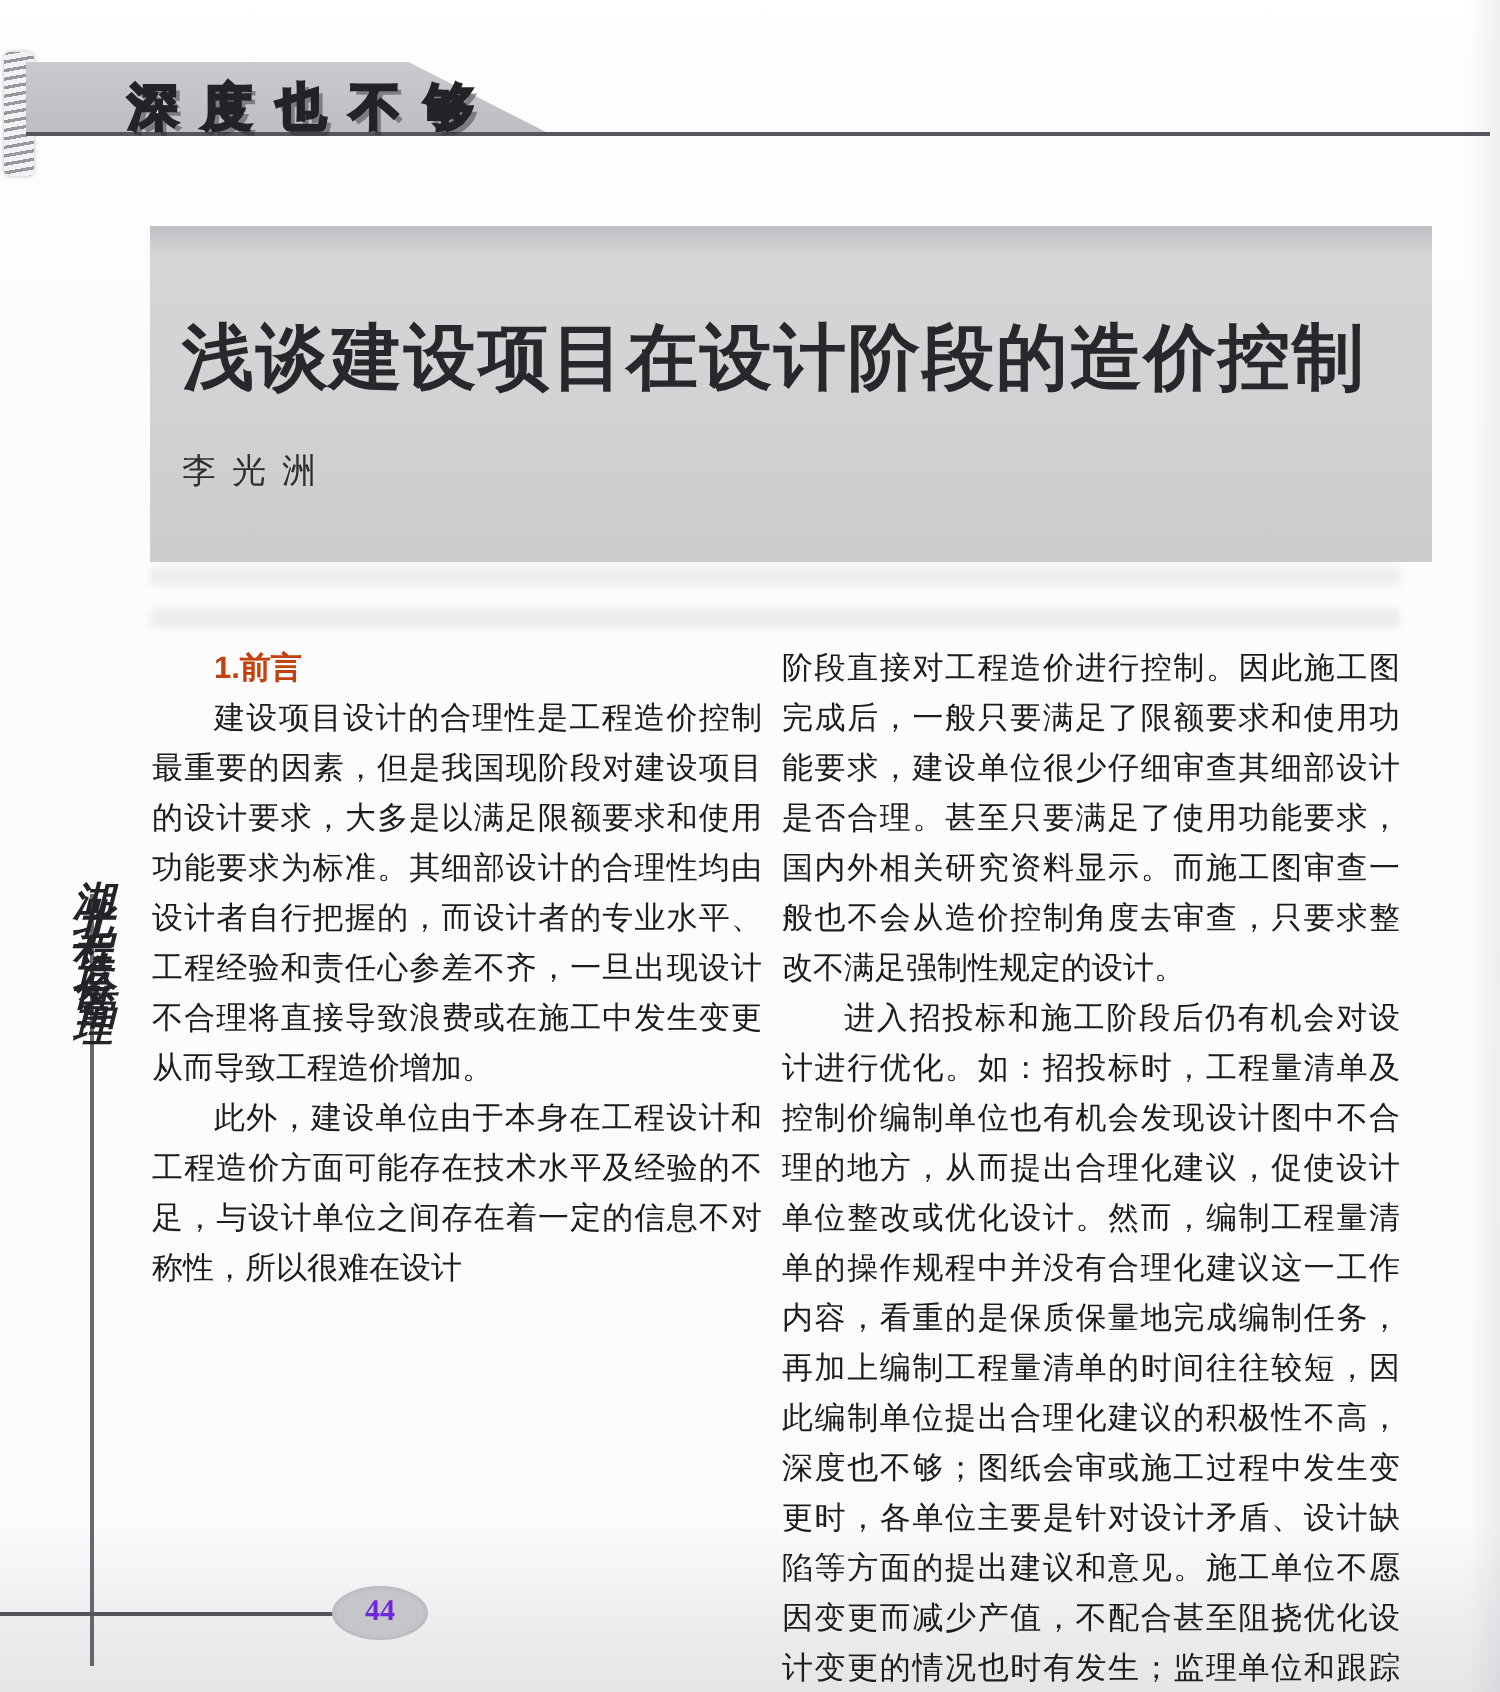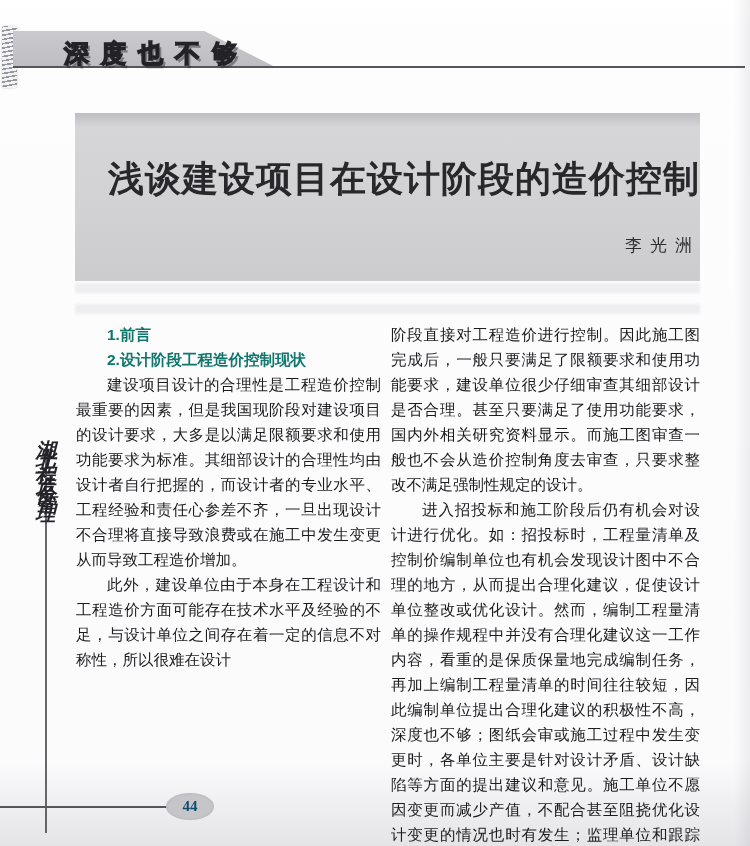--- a/index.html
+++ b/index.html
@@ -36,47 +36,48 @@
     font-family:"Liberation Sans","DejaVu Sans",sans-serif;font-weight:bold;
     font-size:25px;letter-spacing:12px;color:#ffffff;
     -webkit-text-stroke:1.4px #232327;
     text-shadow:2.5px 2.5px 0 rgba(40,40,46,.45);
     white-space:nowrap;
   }
   
   .title-block{
     position:absolute;left:75px;top:113px;width:625px;height:168px;
     background:linear-gradient(180deg,#bdbdc2 0px,#d6d6d8 14px,#d2d2d4 55%,#cccccf 100%);
-    text-align:right;
+    text-align:left;
+    padding-left:16px;
   }
   .article-title{
     margin:0;padding-top:42px;
     font-family:"Liberation Sans","DejaVu Sans",sans-serif;font-weight:bold;
     font-size:36px;letter-spacing:1px;color:#28282c;white-space:nowrap;
   }
   .article-author{
-    margin-top:30px;font-size:17px;letter-spacing:8px;color:#2e2e32;
+    margin-top:20px;font-size:17px;letter-spacing:8px;color:#2e2e32;
   }
   
   .bleed-strip{
     position:absolute;left:75px;top:283px;width:625px;height:42px;
     background:repeating-linear-gradient(180deg,rgba(125,125,140,.14) 0 10px,rgba(0,0,0,0) 10px 21px);
     filter:blur(1.6px);opacity:.8;pointer-events:none;
   }
   
   .column{
     position:absolute;top:322px;color:#1c1c1f;
     font-size:15.5px;line-height:25px;text-align:justify;
   }
   .column-left{left:76px;width:305px;}
   .column-right{left:391px;width:309px;}
   .column p{margin:0;}
   .column p.heading{
     font-family:"Liberation Sans","DejaVu Sans",sans-serif;font-weight:bold;
-    text-indent:2em;color:#0f766e;
+    text-indent:2em;color:#c2410c;
   }
   .column p.para{text-indent:2em;}
   .column p.para-cont{text-indent:0;}
   
   .sidebar-rule{
     position:absolute;left:45px;top:447px;width:2px;height:386px;
     background:#4c4c52;opacity:.85;
   }
   .journal-name{
     position:absolute;left:33px;top:424px;height:250px;
@@ -86,42 +87,41 @@
   }
   
   .footer-rule{
     position:absolute;left:0;top:806px;width:170px;height:2px;background:#55555b;
   }
   .page-number-badge{
     position:absolute;left:166px;top:793px;width:48px;height:27px;border-radius:50%;
     background:#c6c6ca;display:flex;align-items:center;justify-content:center;
     box-shadow:inset 0 0 3px rgba(0,0,0,.12);
   }
-  .page-number{font-size:15px;font-weight:bold;color:#0c4a6e;}
+  .page-number{font-size:15px;font-weight:bold;color:#6d28d9;}
 </style>
 </head>
 <body>
 
 <div class="scan-page"></div>
 <div class="right-edge-shade"></div>
 
 <div class="spiral"></div>
 <div class="banner"></div>
 <div class="banner-rule"></div>
 <div class="banner-label">深度也不够</div>
 
 <div class="title-block">
   <h1 class="article-title">浅谈建设项目在设计阶段的造价控制</h1>
   <div class="article-author">李光洲</div>
 </div>
 <div class="bleed-strip"></div>
 
 <div class="column column-left" id="col-left">
     <p class="heading">1.前言</p>
-    <p class="heading">2.设计阶段工程造价控制现状</p>
     <p class="para">建设项目设计的合理性是工程造价控制最重要的因素，但是我国现阶段对建设项目的设计要求，大多是以满足限额要求和使用功能要求为标准。其细部设计的合理性均由设计者自行把握的，而设计者的专业水平、工程经验和责任心参差不齐，一旦出现设计不合理将直接导致浪费或在施工中发生变更从而导致工程造价增加。</p>
     <p class="para">此外，建设单位由于本身在工程设计和工程造价方面可能存在技术水平及经验的不足，与设计单位之间存在着一定的信息不对称性，所以很难在设计</p>
   </div>
 <div class="column column-right" id="col-right">
     <p class="para-cont">阶段直接对工程造价进行控制。因此施工图完成后，一般只要满足了限额要求和使用功能要求，建设单位很少仔细审查其细部设计是否合理。甚至只要满足了使用功能要求，国内外相关研究资料显示。而施工图审查一般也不会从造价控制角度去审查，只要求整改不满足强制性规定的设计。</p>
     <p class="para">进入招投标和施工阶段后仍有机会对设计进行优化。如：招投标时，工程量清单及控制价编制单位也有机会发现设计图中不合理的地方，从而提出合理化建议，促使设计单位整改或优化设计。然而，编制工程量清单的操作规程中并没有合理化建议这一工作内容，看重的是保质保量地完成编制任务，再加上编制工程量清单的时间往往较短，因此编制单位提出合理化建议的积极性不高，深度也不够；图纸会审或施工过程中发生变更时，各单位主要是针对设计矛盾、设计缺陷等方面的提出建议和意见。施工单位不愿因变更而减少产值，不配合甚至阻挠优化设计变更的情况也时有发生；监理单位和跟踪审计单位往往认为设计单位应对设计的不合理性负完全责任，按照各负其责</p>
   </div>
 
 <div class="sidebar-rule"></div>
 <div class="journal-name">湖北工程造价管理</div>

